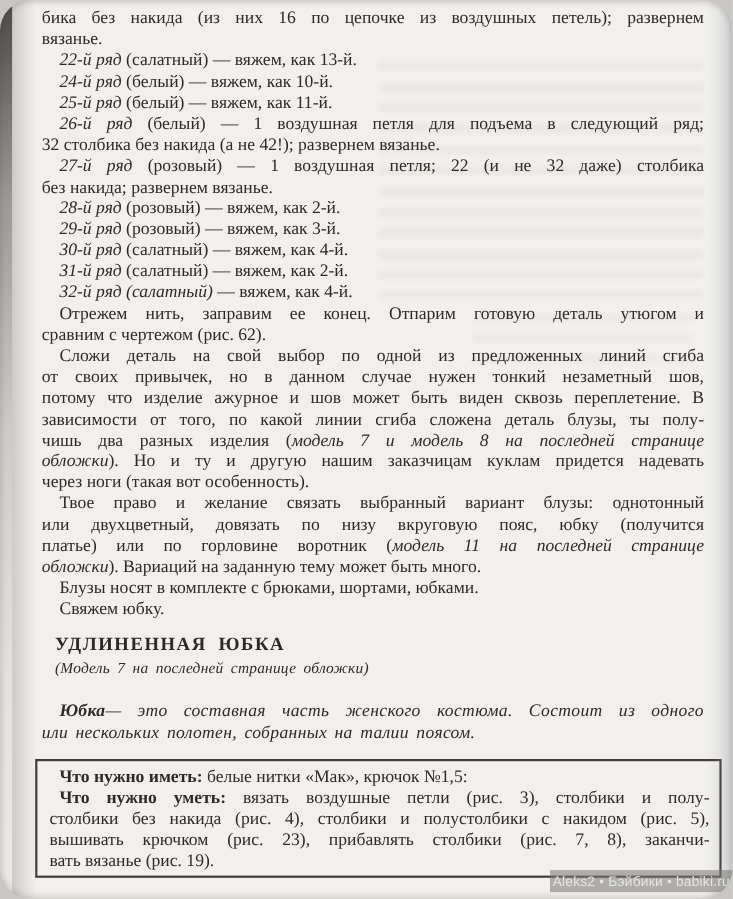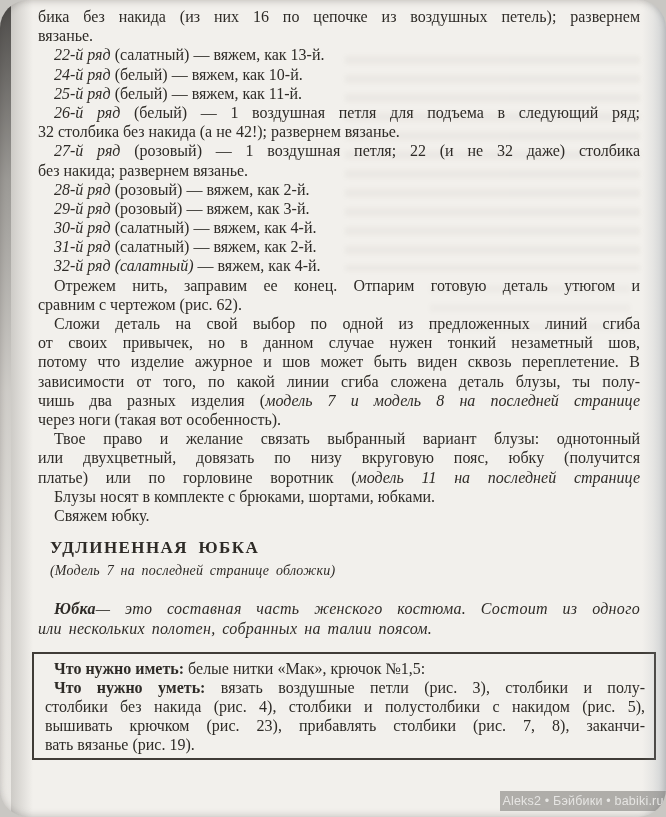--- a/index.html
+++ b/index.html
@@ -103,24 +103,26 @@
         <div class="line ind"><span class="i">30-й ряд </span><span>(салатный) — вяжем, как 4-й.</span></div>
         <div class="line ind"><span class="i">31-й ряд </span><span>(салатный) — вяжем, как 2-й.</span></div>
         <div class="line ind"><span class="i">32-й ряд (салатный) </span><span>— вяжем, как 4-й.</span></div>
         <div class="line ind j"><span>Отрежем нить, заправим ее конец. Отпарим готовую деталь утюгом и</span></div>
         <div class="line"><span>сравним с чертежом (рис. 62).</span></div>
         <div class="line ind j"><span>Сложи деталь на свой выбор по одной из предложенных линий сгиба</span></div>
         <div class="line j"><span>от своих привычек, но в данном случае нужен тонкий незаметный шов,</span></div>
         <div class="line j"><span>потому что изделие ажурное и шов может быть виден сквозь переплетение. В</span></div>
         <div class="line j"><span>зависимости от того, по какой линии сгиба сложена деталь блузы, ты полу-</span></div>
         <div class="line j"><span>чишь два разных изделия (</span><span class="i">модель 7 и модель 8 на последней странице</span></div>
+        <div class="line j"><span class="i">обложки</span><span>). Но и ту и другую нашим заказчицам куклам придется надевать</span></div>
         <div class="line"><span>через ноги (такая вот особенность).</span></div>
         <div class="line ind j"><span>Твое право и желание связать выбранный вариант блузы: однотонный</span></div>
         <div class="line j"><span>или двухцветный, довязать по низу вкруговую пояс, юбку (получится</span></div>
         <div class="line j"><span>платье) или по горловине воротник (</span><span class="i">модель 11 на последней странице</span></div>
+        <div class="line"><span class="i">обложки</span><span>). Вариаций на заданную тему может быть много.</span></div>
         <div class="line ind"><span>Блузы носят в комплекте с брюками, шортами, юбками.</span></div>
         <div class="line ind"><span>Свяжем юбку.</span></div>
       </div>
 
     <div class="heading">УДЛИНЕННАЯ ЮБКА</div>
 
     <div class="subheading">(Модель 7 на последней странице обложки)</div>
 
     <div class="defpara">
         <div class="line ind j"><span class="bi">Юбка</span><span class="i">— это составная часть женского костюма. Состоит из одного</span></div>

